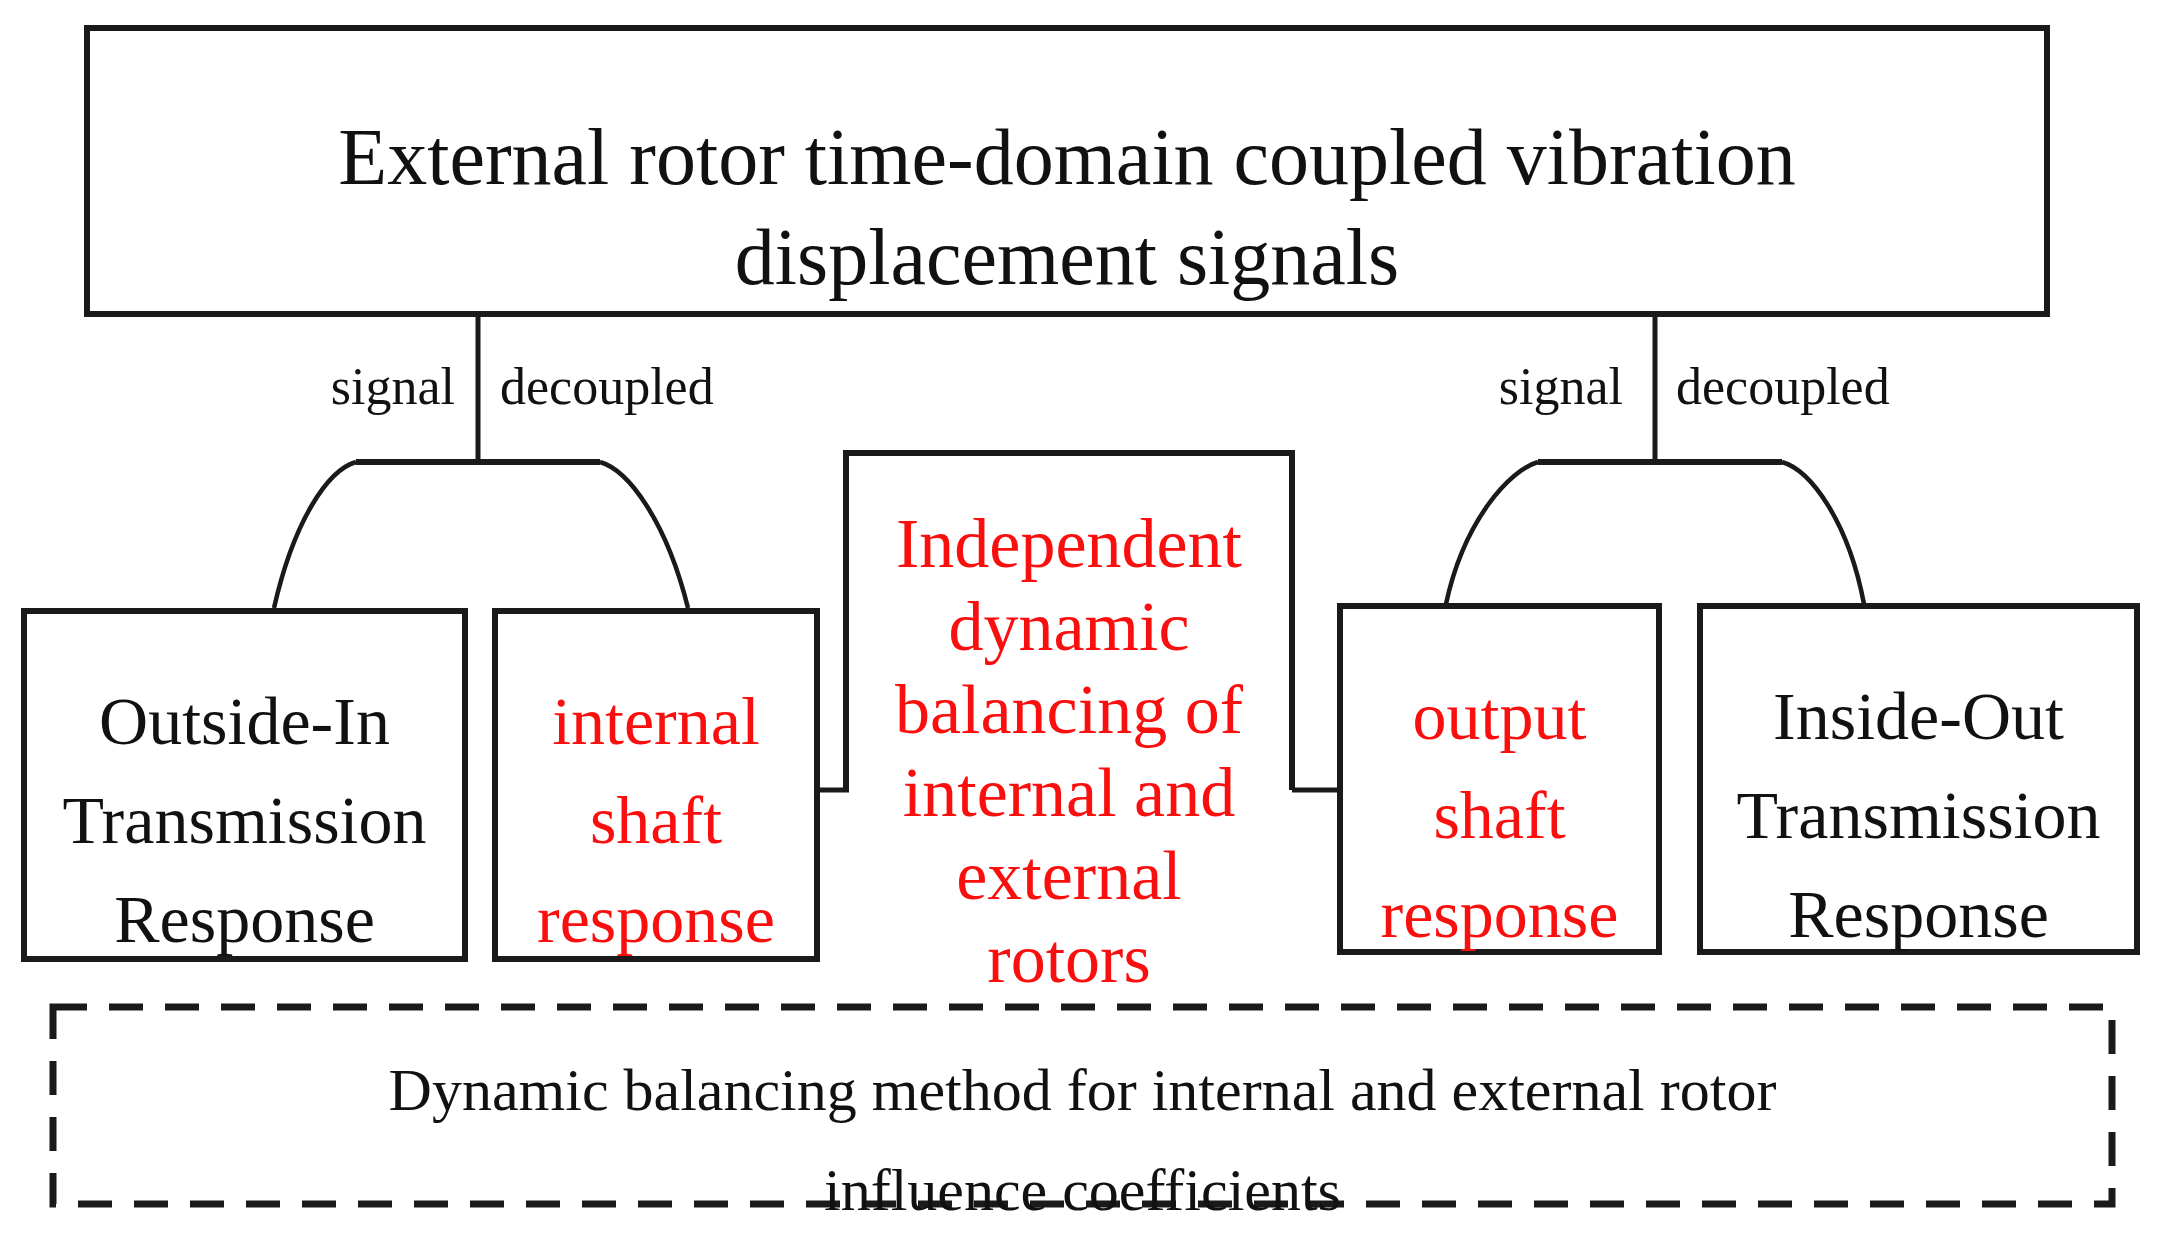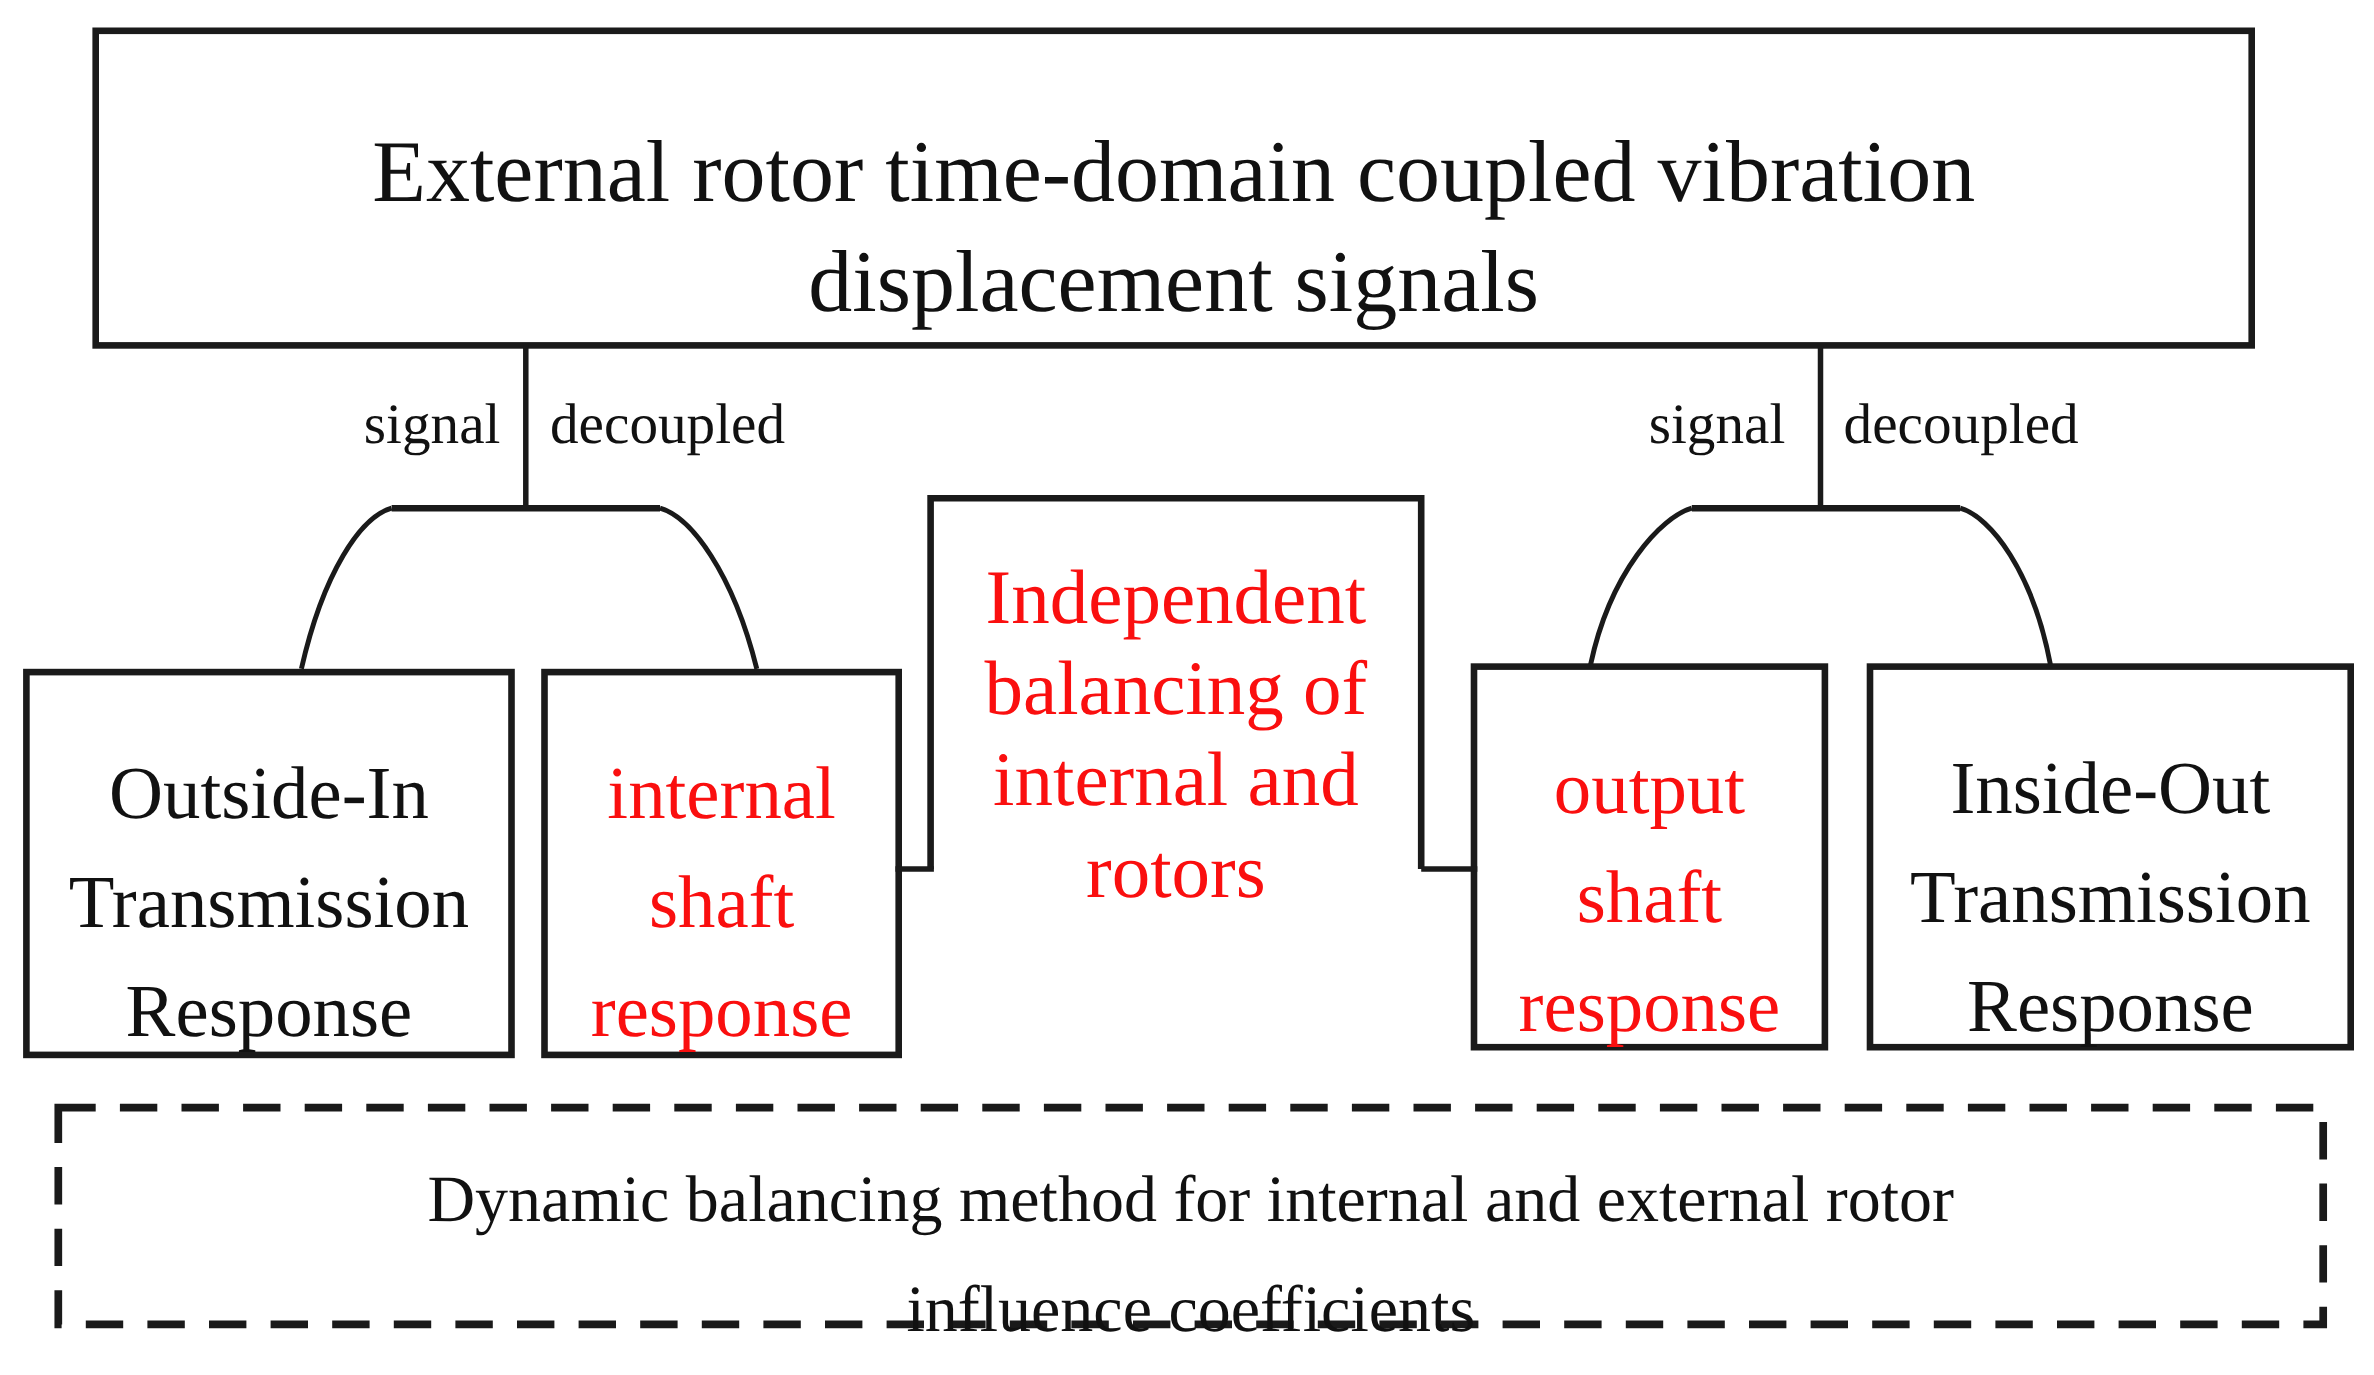--- a/index.html
+++ b/index.html
@@ -89,22 +89,24 @@
   </div>
 
   <div class="tb boxtxt red internal-text">
     <span>internal</span>
     <span>shaft</span>
     <span>response</span>
   </div>
 
   <div class="tb red independent-text">
     <span>Independent</span>
+    <span>dynamic</span>
     <span>balancing of</span>
     <span>internal and</span>
+    <span>external</span>
     <span>rotors</span>
   </div>
 
   <div class="tb boxtxt red output-text">
     <span>output</span>
     <span>shaft</span>
     <span>response</span>
   </div>
 
   <div class="tb boxtxt inside-out-text">

